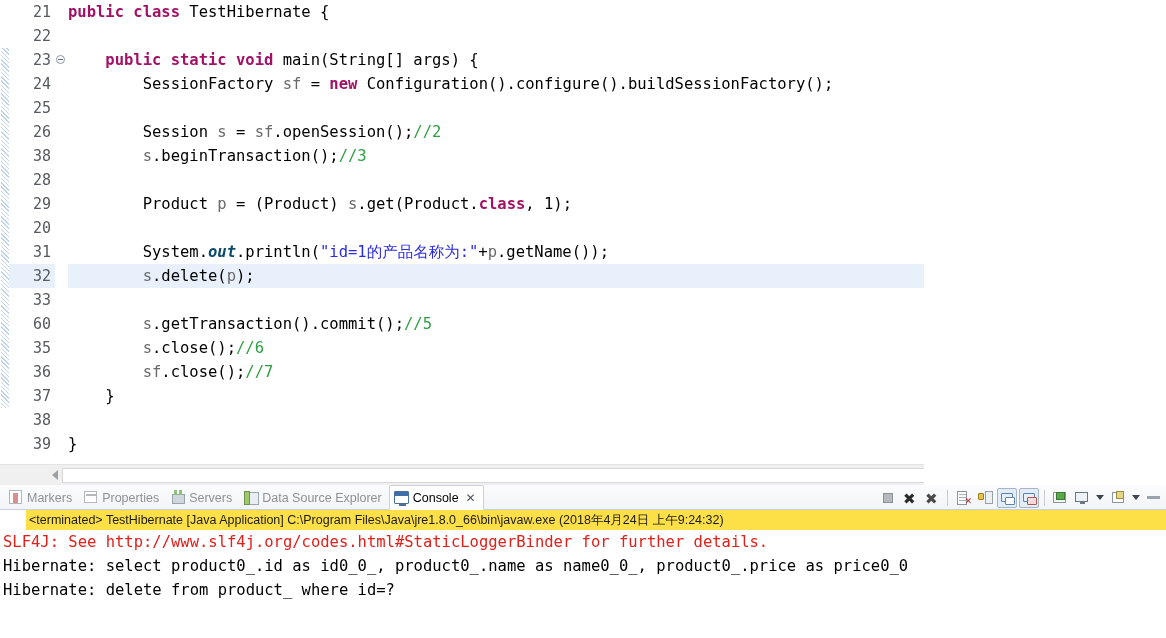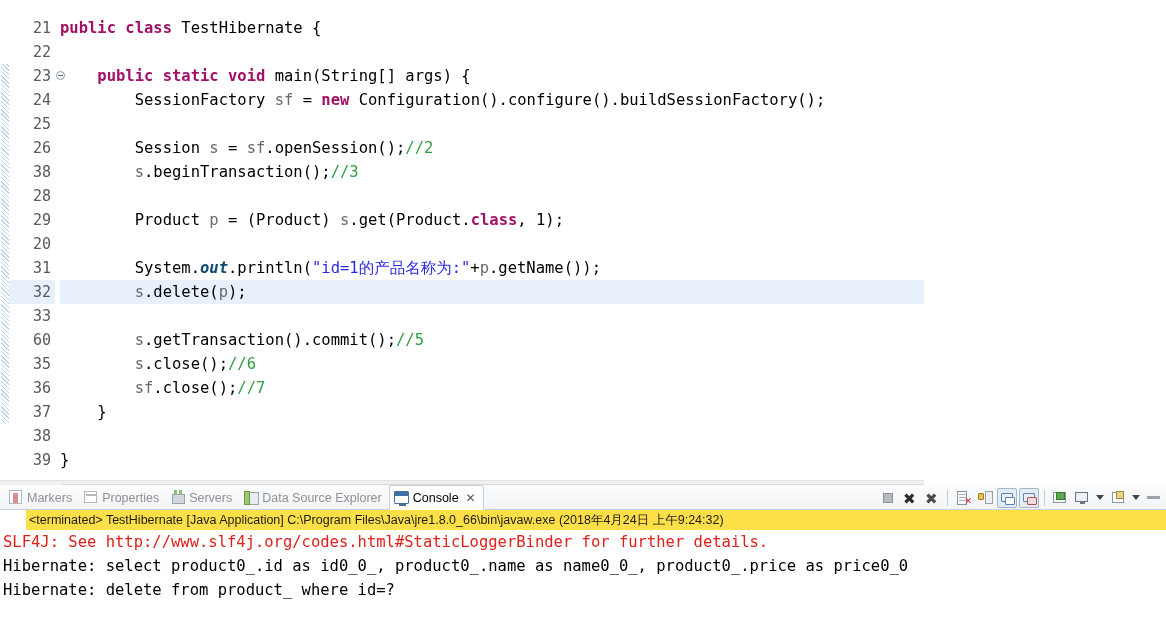--- a/index.html
+++ b/index.html
@@ -14,21 +14,21 @@
   #app {
     position: relative;
     width: 1166px;
     height: 638px;
     background: #ffffff;
   }
 
   
   .editor {
     position: absolute;
-    left: 0; top: 16px;
+    left: 0; top: 0;
     width: 924px;
     height: 485px;
     background: #ffffff;
     overflow: hidden;
   }
 
   .editor-body {
     position: absolute;
     left: 0; top: 0;
     width: 1166px;
@@ -100,21 +100,21 @@
   .code {
     position: absolute;
     left: 60px; top: 0;
     width: 1106px;
     height: 464px;
     font-size: 15.5px;
     line-height: 24px;
     white-space: pre;
     color: #000000;
   }
-  .code .row { height: 24px; white-space: pre; }
+  .code .row { height: 24px; white-space: pre; margin-left: 8px; }
   .code .row.hl {
     background: #e8f0fb;
     width: 1106px;
   }
 
   .kw   { color: #a31166; font-weight: bold; }
   .str  { color: #2a2ae0; }                          
   .cmt  { color: #2f9e44; }                          
   .fld  { color: #6a6a6a; }                          
   .stat { color: #0c4a6e; font-weight: bold; font-style: italic; } 

